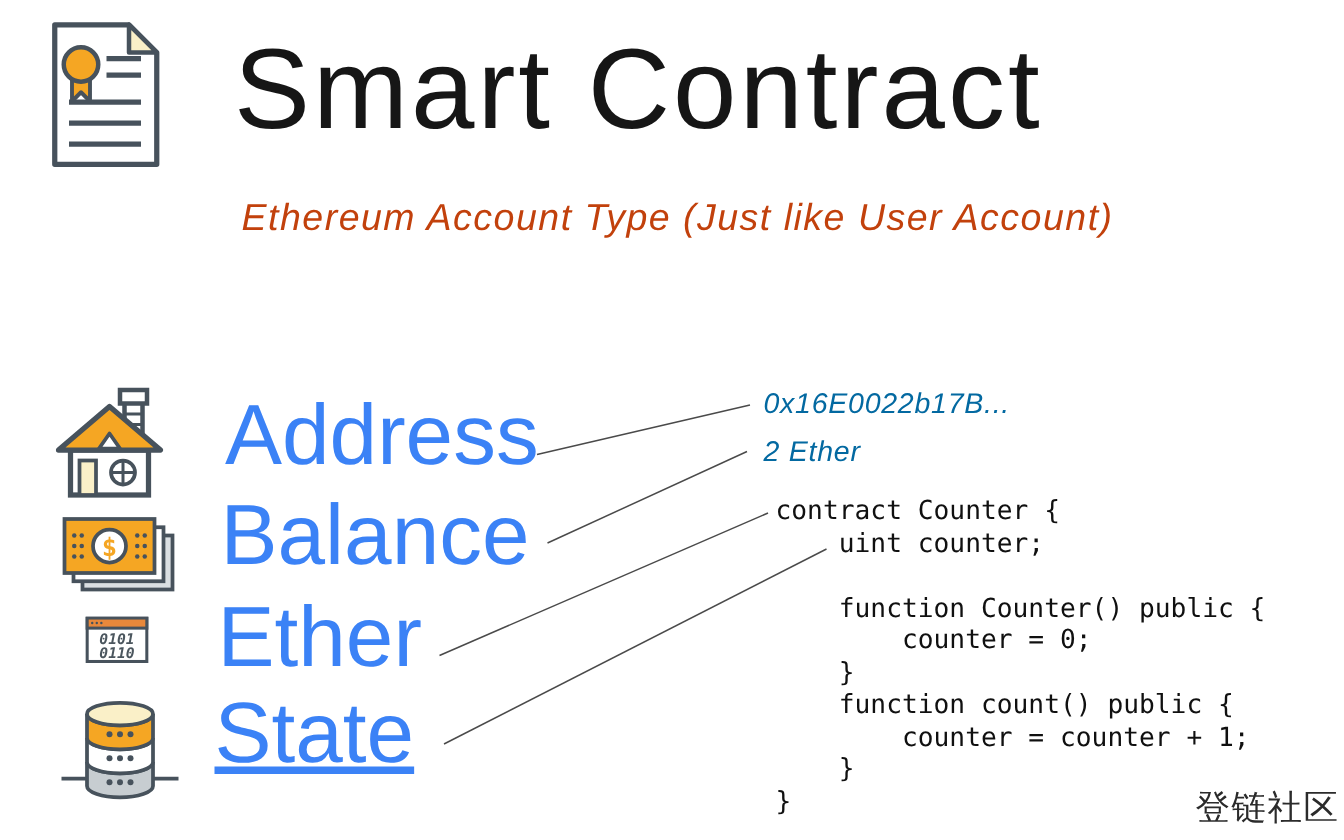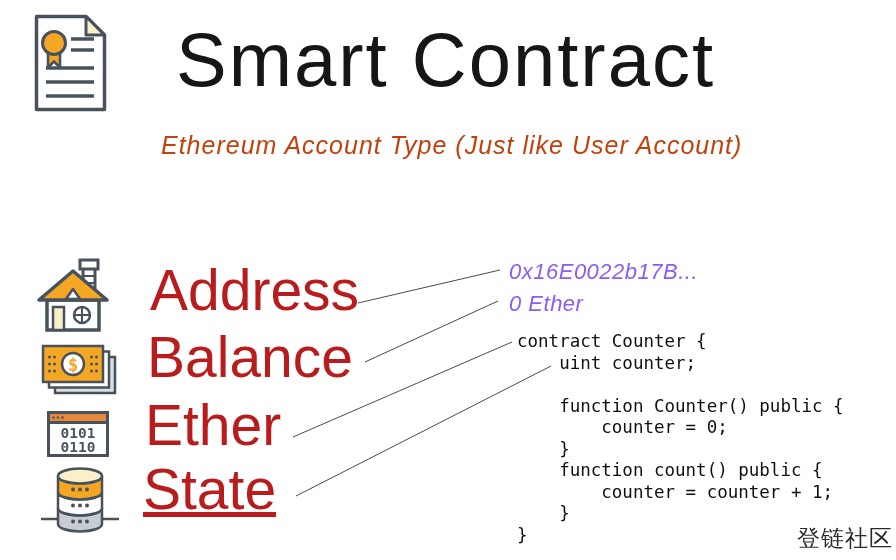--- a/index.html
+++ b/index.html
@@ -13,48 +13,47 @@
   .abs { position: absolute; }
 
   .title {
     left: 156px; top: 20px;
     font-size: 76px;
     font-weight: 200;
     letter-spacing: 2px;
     color: #161616;
     line-height: 1.05;
     white-space: nowrap;
-    margin-left: 20px;
   }
   .subtitle {
     left: 161px; top: 131px;
     font-size: 25px;
     font-style: italic;
     font-weight: 300;
     letter-spacing: 1px;
     color: #c2410c;
     white-space: nowrap;
   }
 
   .prop-label {
     font-size: 57px;
     font-weight: 200;
-    color: #b91c1c;
+    color: #3b82f6;
     line-height: 1;
     white-space: nowrap;
   }
   #label-address { left: 150px; top: 262px; }
   #label-balance { left: 147px; top: 329px; }
   #label-code    { left: 145px; top: 397px; }
   #label-state   { left: 143px; top: 461px; text-decoration: underline; }
 
   .value-italic {
-    font-size: 22px;
+    font-size: 19px;
     font-style: italic;
-    color: #8b5cf6;
+    color: #0369a1;
     letter-spacing: 0.5px;
     white-space: nowrap;
   }
   #value-address { left: 509px; top: 259px; }
   #value-balance { left: 509px; top: 291px; }
 
   .code-block {
     left: 517px; top: 331px;
     font-family: "DejaVu Sans Mono", monospace;
     font-size: 17.5px;
@@ -76,21 +75,21 @@
   svg.connectors {
     left: 0; top: 0;
     width: 896px; height: 560px;
     pointer-events: none;
   }
 
   
   #icon-certificate { left: 33px;  top: 13px;  width: 75px; height: 100px; }
   #icon-house       { left: 37px;  top: 258px; width: 72px; height: 74px; }
   #icon-banknotes   { left: 41px;  top: 344px; width: 76px; height: 54px; }
-  #icon-binary      { left: 47px;  top: 411px; width: 62px; height: 46px; }
+  #icon-binary      { left: 47px;  top: 411px; width: 62px; height: 31px; font-style: italic; }
   #icon-database    { left: 40px;  top: 462px; width: 80px; height: 80px; }
   .icon svg { display: block; width: 100%; height: 100%; }
 </style>
 </head>
 <body>
 
 <div class="abs icon" id="icon-certificate">
   <svg viewBox="0 0 75 100" xmlns="http://www.w3.org/2000/svg">
     <path d="M3.5,3.5 H53 L71.5,22 V96.5 H3.5 Z" fill="#ffffff" stroke="#47525C" stroke-width="3.5" stroke-linejoin="round"></path>
     <path d="M53,3.5 V22 H71.5 Z" fill="#FAF0C8" stroke="#47525C" stroke-width="3" stroke-linejoin="round"></path>
@@ -186,21 +185,21 @@
     </g>
   </svg>
 </div>
 
 <div class="abs prop-label" id="label-address">Address</div>
 <div class="abs prop-label" id="label-balance">Balance</div>
 <div class="abs prop-label" id="label-code">Ether</div>
 <div class="abs prop-label" id="label-state">State</div>
 
 <div class="abs value-italic" id="value-address">0x16E0022b17B...</div>
-<div class="abs value-italic" id="value-balance">0 Ether</div>
+<div class="abs value-italic" id="value-balance">2 Ether</div>
 
 <pre class="abs code-block">contract Counter {
     uint counter;
 
     function Counter() public {
         counter = 0;
     }
     function count() public {
         counter = counter + 1;
     }

